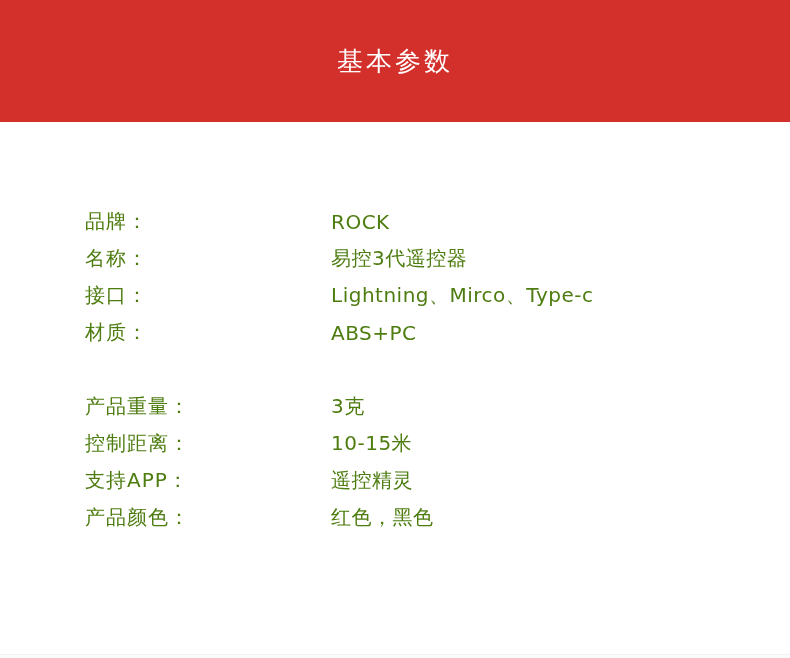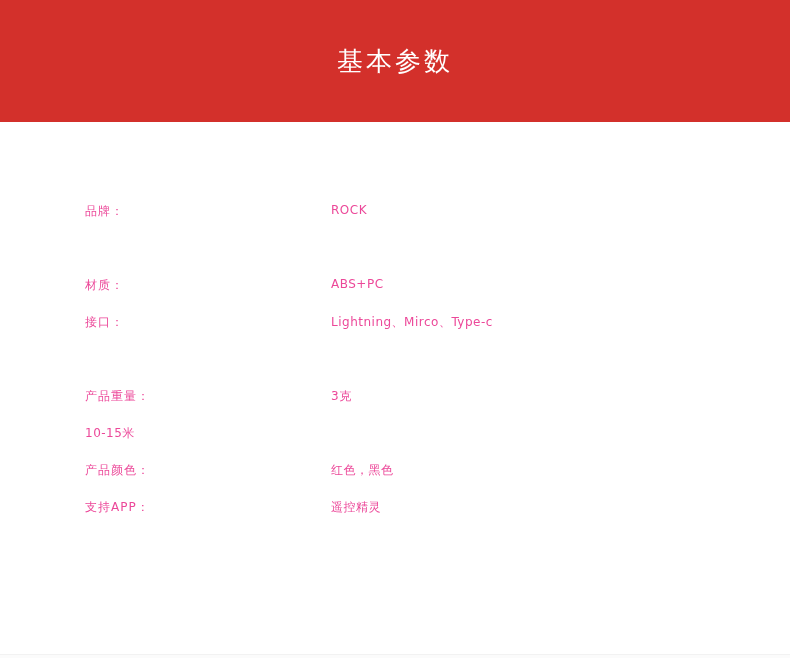--- a/index.html
+++ b/index.html
@@ -32,22 +32,23 @@
     font-size: 26px;
     font-weight: 500;
     letter-spacing: 3px;
   }
   .spec-table {
     padding: 81px 0 0 85px;
   }
   .spec-row {
     height: 37px;
     display: flex;
-    font-size: 12px;
-    color: #ec4899;
+    align-items: center;
+    font-size: 20px;
+    color: #4d7c0f;
   }
   .spec-label {
     width: 246px;
     flex: 0 0 246px;
     letter-spacing: 1px;
   }
   .spec-value {
     letter-spacing: 0.5px;
   }
   .bottom-divider {
@@ -70,52 +71,55 @@
   </header>
 
   <div class="spec-table" style="color: rgb(89, 89, 89);">
 
     <div class="spec-row">
       <span class="spec-label">品牌：</span>
       <span class="spec-value">ROCK</span>
     </div>
 
     <div class="spec-row">
+      <span class="spec-label">名称：</span>
+      <span class="spec-value">易控3代遥控器</span>
+    </div>
+
+    <div class="spec-row">
+      <span class="spec-label">接口：</span>
+      <span class="spec-value">Lightning、Mirco、Type-c</span>
     </div>
 
     <div class="spec-row">
       <span class="spec-label">材质：</span>
       <span class="spec-value">ABS+PC</span>
-    </div>
-
-    <div class="spec-row">
-      <span class="spec-label">接口：</span>
-      <span class="spec-value">Lightning、Mirco、Type-c</span>
     </div>
 
     <div class="spec-row">
     </div>
 
     <div class="spec-row">
       <span class="spec-label">产品重量：</span>
       <span class="spec-value">3克</span>
     </div>
 
 
     <div class="spec-row">
+      <span class="spec-label">控制距离：</span>
       <span class="spec-value">10-15米</span>
+    </div>
+
+    <div class="spec-row">
+      <span class="spec-label">支持APP：</span>
+      <span class="spec-value">遥控精灵</span>
     </div>
 
     <div class="spec-row">
       <span class="spec-label">产品颜色：</span>
       <span class="spec-value">红色，黑色</span>
-    </div>
-
-    <div class="spec-row">
-      <span class="spec-label">支持APP：</span>
-      <span class="spec-value">遥控精灵</span>
     </div>
 
   </div>
 
   <div class="bottom-divider"></div>
 
 </div>
 
 </body></html>

